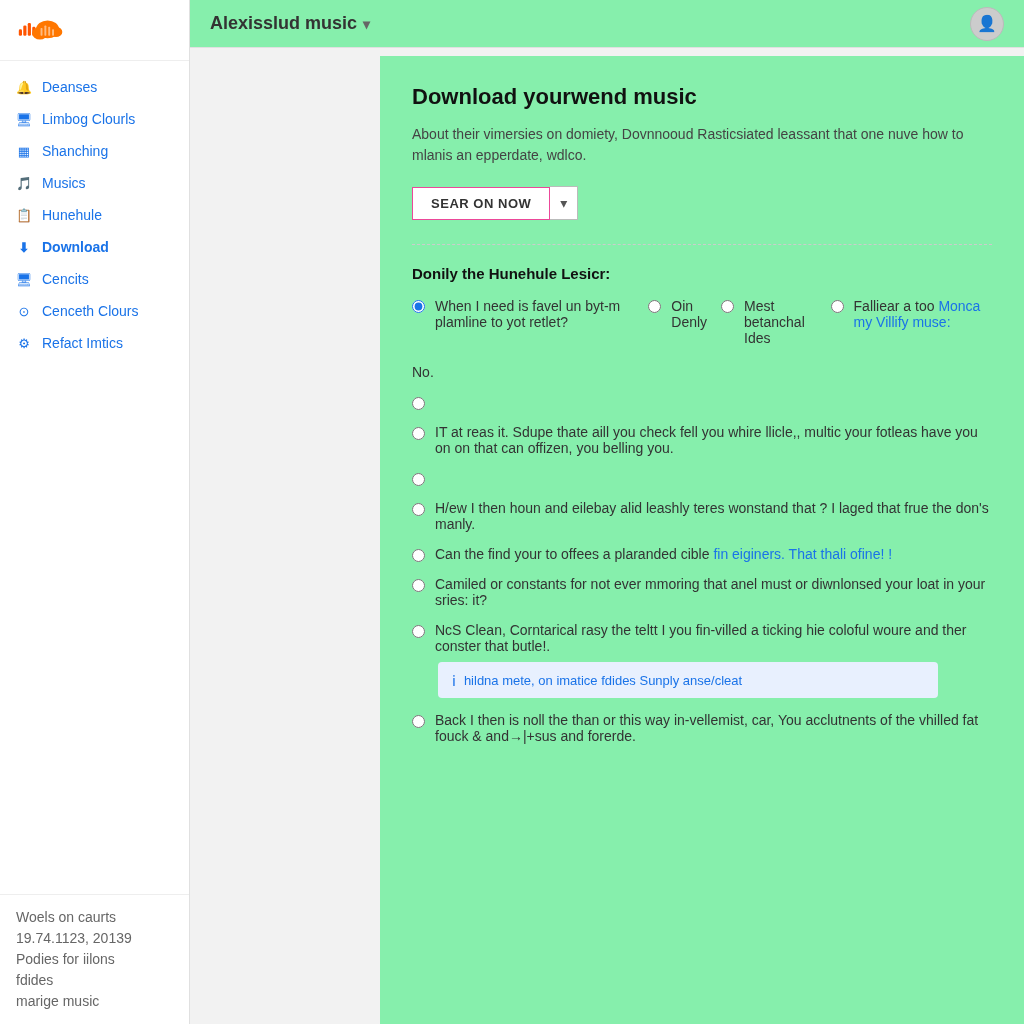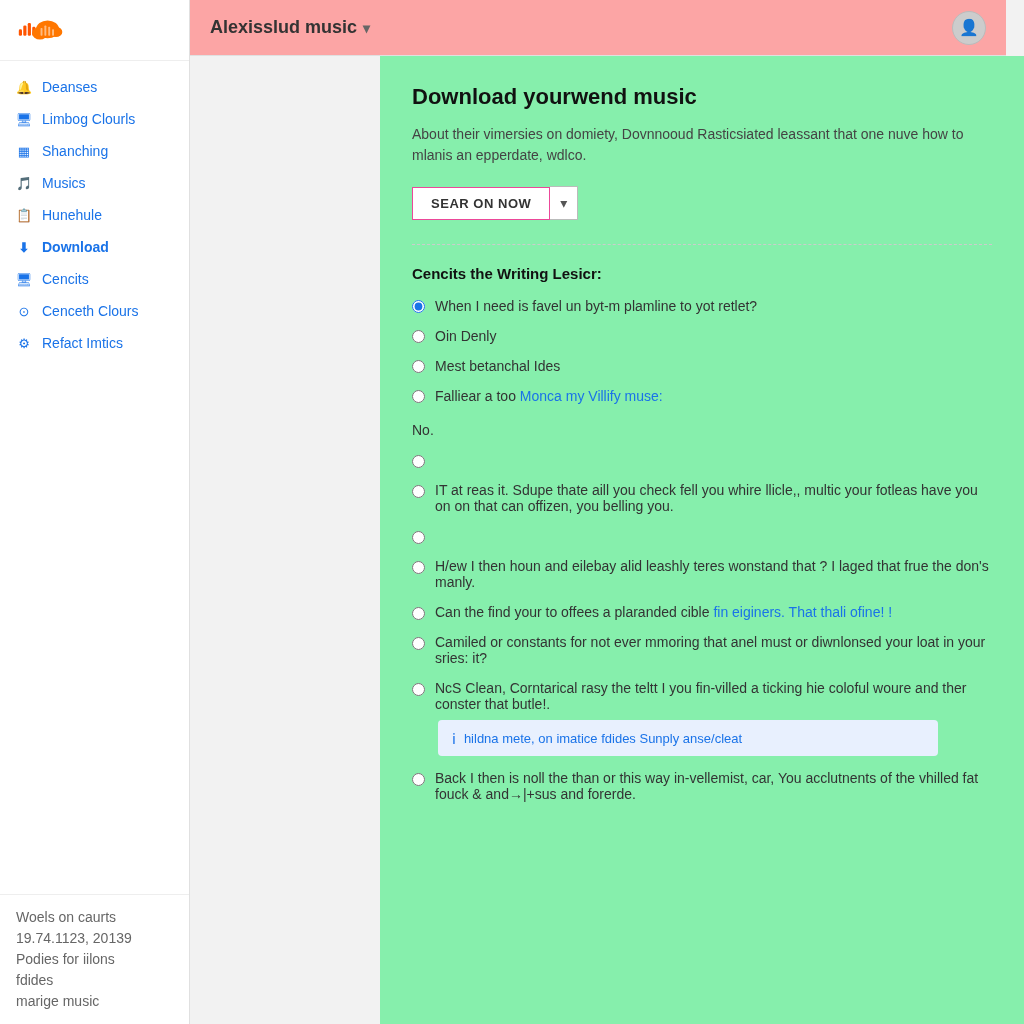--- a/index.html
+++ b/index.html
@@ -54,29 +54,29 @@
     .sidebar-footer {
       padding: 12px 16px;
       font-size: 14px;
       color: #666;
       border-top: 1px solid #eee;
       line-height: 1.5;
     }
 
     
     #header {
-      background: #fca5a5;
+      background: #86efac;
       border-bottom: 1px solid #e0e0e0;
       display: flex;
       align-items: center;
       padding: 0 20px;
-      height: 56px;
+      height: 48px;
       position: fixed;
       left: 190px;
-      right: 18px;
+      right: 0;
       top: 0;
       z-index: 10;
     }
     .header-title {
       font-size: 18px;
       font-weight: bold;
       color: #333;
       display: flex;
       align-items: center;
       gap: 6px;
@@ -160,21 +160,21 @@
 
     .section-heading {
       font-size: 15px;
       font-weight: bold;
       margin-bottom: 16px;
       color: #111;
     }
 
     .radio-group {
       display: flex;
-      flex-direction: column;
+      flex-direction: row;
       gap: 14px;
       margin-bottom: 0;
     }
     .radio-item {
       display: flex;
       align-items: flex-start;
       gap: 10px;
       font-size: 14px;
       color: #333;
       cursor: pointer;
@@ -324,21 +324,21 @@
 
   <div class="search-bar">
     <button class="search-button">SEAR ON NOW</button>
     <button class="search-dropdown-btn">
       <span>▾</span>
     </button>
   </div>
 
   <hr class="section-divider">
 
-  <div class="section-heading">Cencits the Writing Lesicr:</div>
+  <div class="section-heading">Donily the Hunehule Lesicr:</div>
 
   <div class="radio-group">
     <label class="radio-item">
       <input type="radio" name="group1" checked="" style="">
       <span>When I need is favel un byt-m plamline to yot retlet?</span>
     </label>
     <label class="radio-item">
       <input type="radio" name="group1" style="">
       <span>Oin Denly</span>
     </label>

